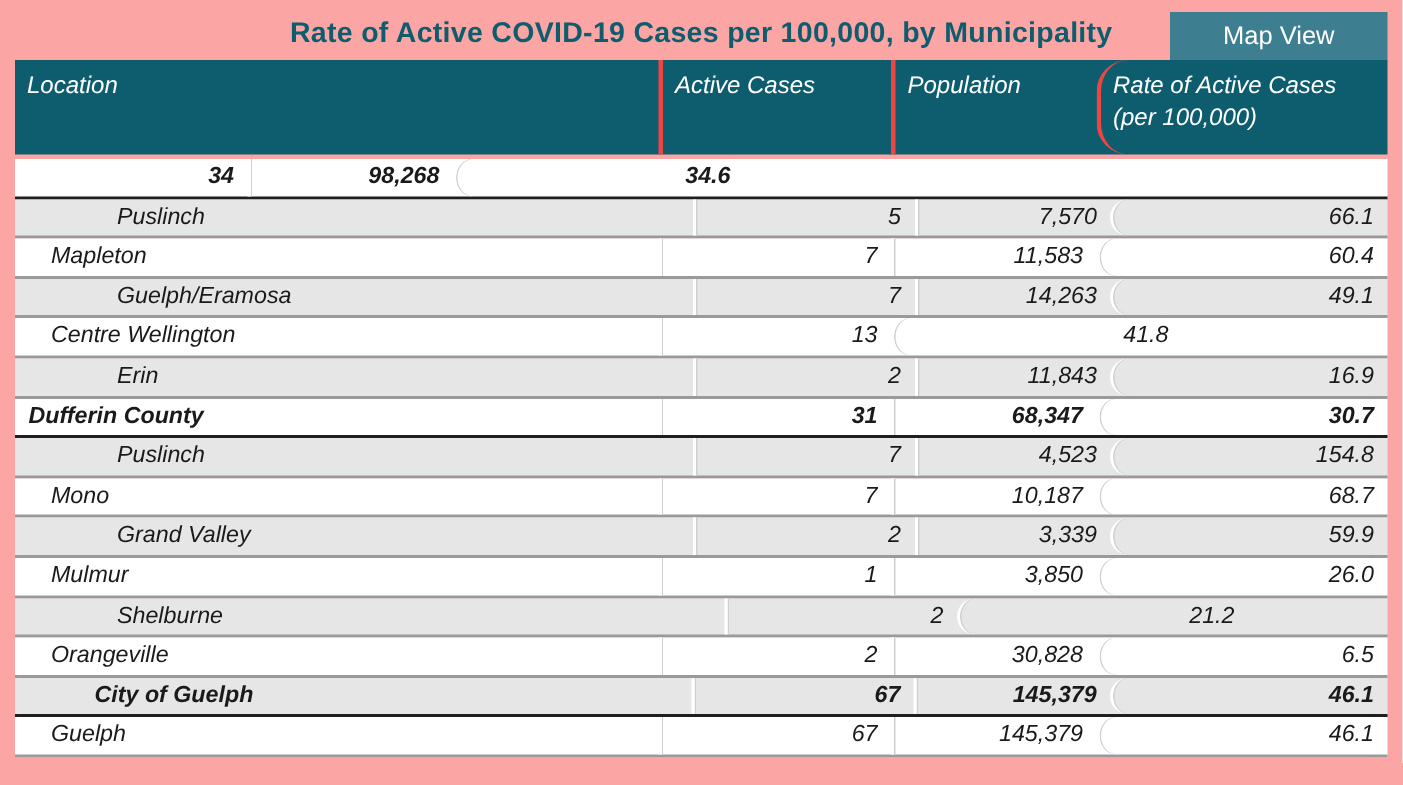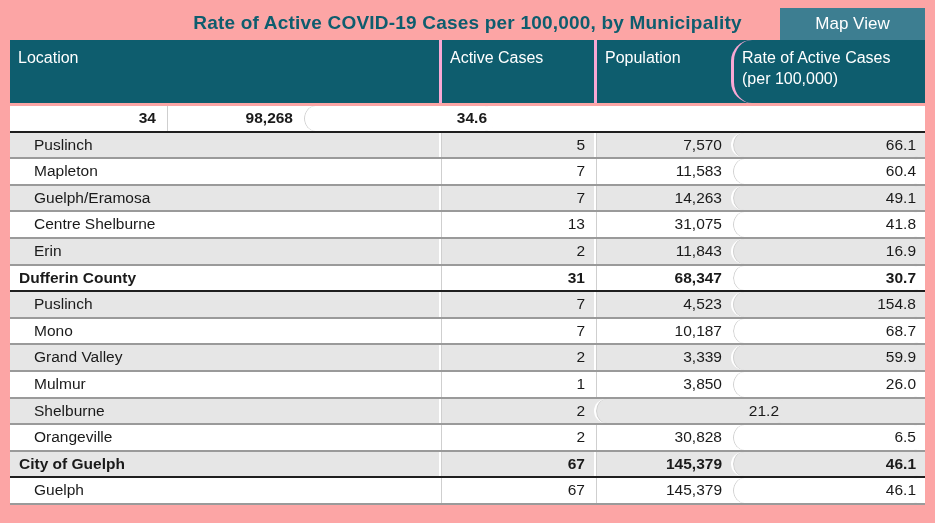--- a/index.html
+++ b/index.html
@@ -12,40 +12,40 @@
     position:absolute; left:0; width:935px; top:0; height:32px;
     line-height:30px; text-align:center;
     font-size:19px; font-weight:bold; color:var(--title-text,#0e5d6e);
     letter-spacing:0.2px;
   }
   .map-view-btn {
     position:absolute; right:10px; top:0; width:145px; height:32px;
     background:var(--button-bg,#3d7e91); color:#ffffff;
     font-size:17px; line-height:32px; text-align:center; cursor:pointer;
   }
-  .table { position:absolute; top:40px; left:10px; width:915px; }
+  .table { position:absolute; top:40px; left:10px; width:915px;font-style:italic; }
   .thead {
     display:flex; background:var(--header-bg,#0e5d6e);
     height:63px; margin-bottom:3px;
   }
   .hcell {
     box-sizing:border-box; color:#ffffff; font-size:16px; line-height:21px;
     padding:7px 8px 0 8px;
   }
-  .hcell + .hcell { border-left:3px solid #f9a8d4; }
+  .hcell + .hcell { border-left:3px solid #ef4444; }
   .c-loc   { width:429px; }
   .c-cases { width:155px; }
   .c-pop   { width:137px; }
   .c-rate  { width:194px;border-radius:21px; }
   .row {
     display:flex; box-sizing:border-box; height:26.6px;
     border-bottom:2px solid var(--row-border,#9a9a9a);
     background:#ffffff;
   }
-  .row.alt   { background:var(--row-alt-bg,#e6e6e6); }
+  .row.alt   { background:var(--row-alt-bg,#e6e6e6);padding-left:44px; }
   .row.group { border-bottom-color:var(--group-border,#1f1f1f); font-weight:bold; }
   .cell {
     box-sizing:border-box; font-size:15.5px; line-height:24px;
     color:#1a1a1a; padding:0 9px; white-space:nowrap; overflow:hidden;
   }
   .cell + .cell { border-left:2px solid #ffffff; box-shadow:inset 1px 0 0 #cfcfcf; }
   .cell.num { text-align:right; }
   .row:not(.group) .cell.c-loc { padding-left:24px; }
 </style>
 </head>
@@ -82,23 +82,22 @@
           <div class="cell c-pop num">11,583</div>
           <div class="cell c-rate num">60.4</div>
         </div>
         <div class="row alt">
           <div class="cell c-loc">Guelph/Eramosa</div>
           <div class="cell c-cases num">7</div>
           <div class="cell c-pop num">14,263</div>
           <div class="cell c-rate num">49.1</div>
         </div>
         <div class="row">
-          <div class="cell c-loc">Centre Shelburne</div>
+          <div class="cell c-loc">Centre Wellington</div>
           <div class="cell c-cases num">13</div>
-          <div class="cell c-pop num">31,075</div>
           <div class="cell c-rate num">41.8</div>
         </div>
         <div class="row alt">
           <div class="cell c-loc">Erin</div>
           <div class="cell c-cases num">2</div>
           <div class="cell c-pop num">11,843</div>
           <div class="cell c-rate num">16.9</div>
         </div>
         <div class="row group">
           <div class="cell c-loc">Dufferin County</div>

